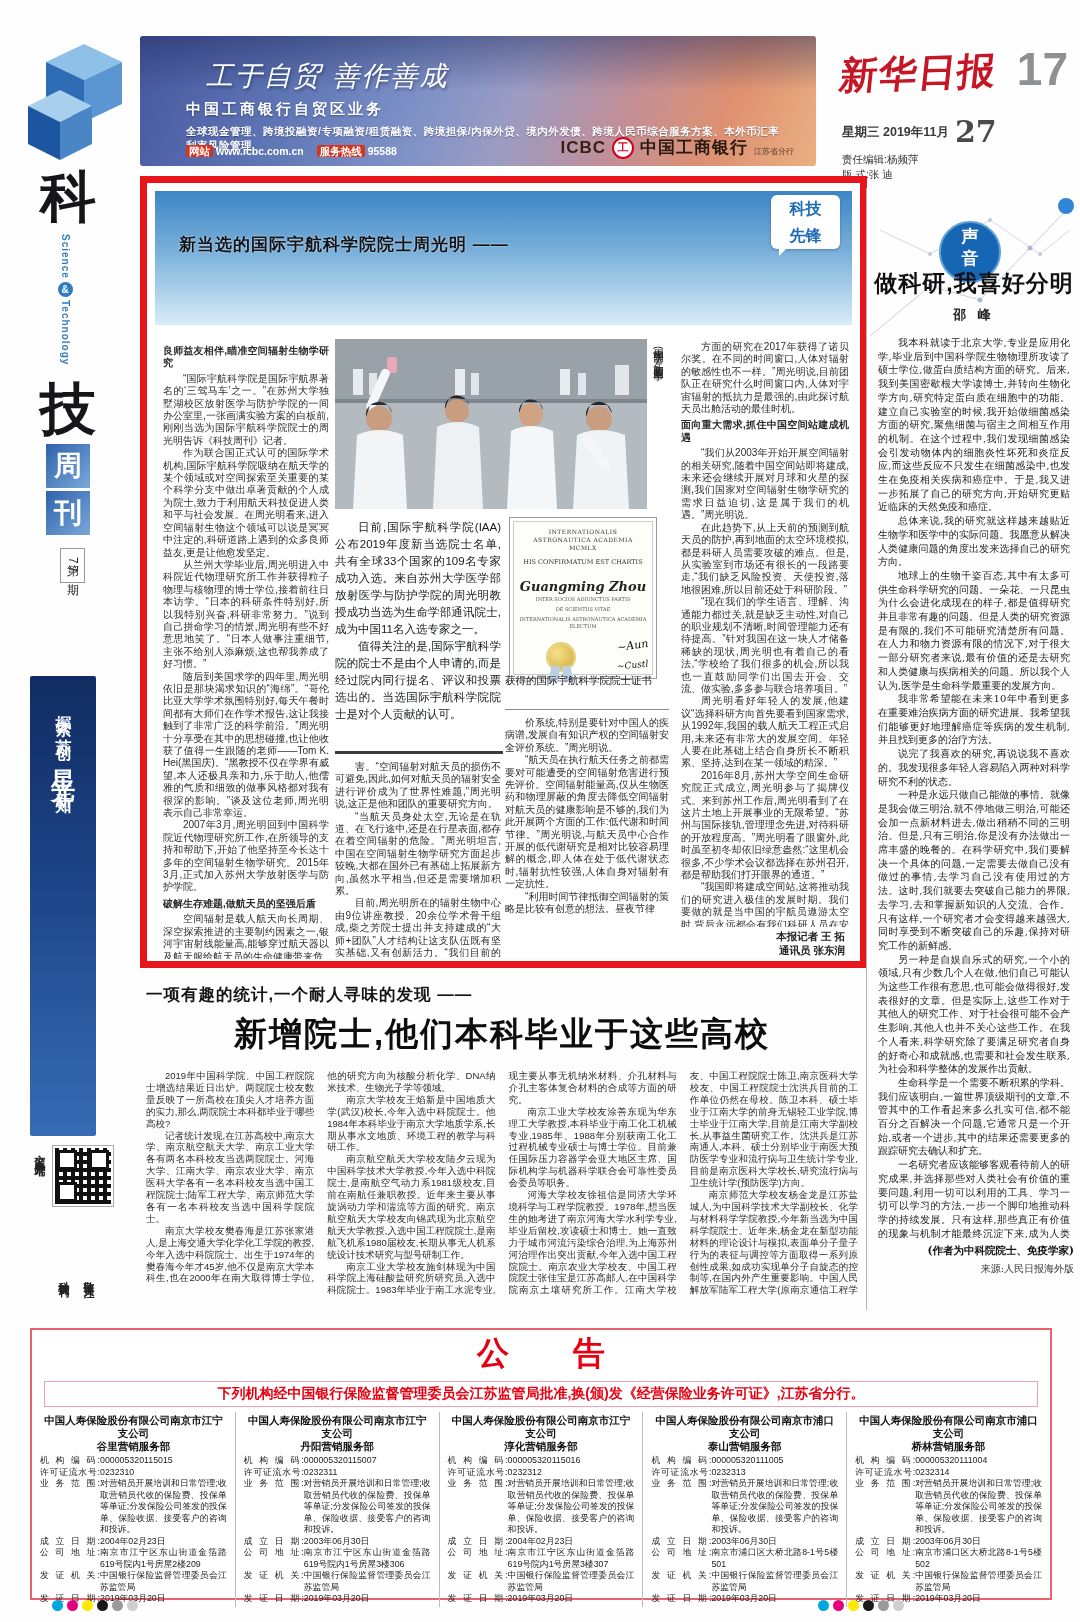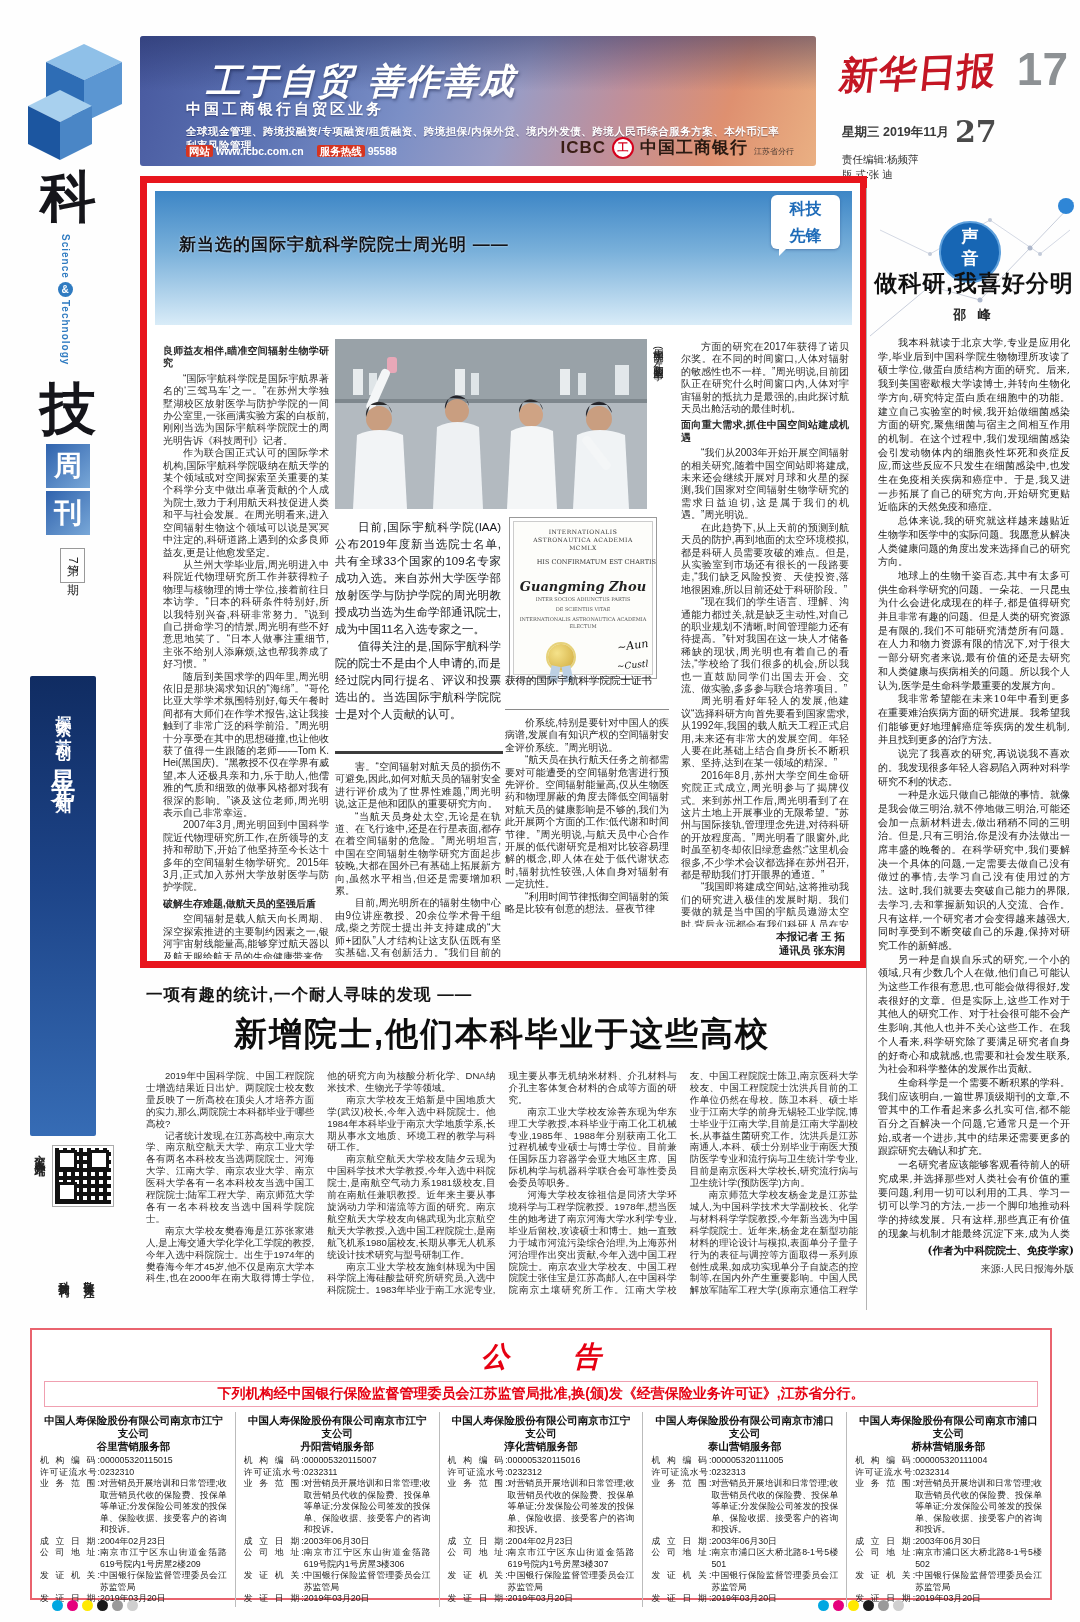--- a/index.html
+++ b/index.html
@@ -4,21 +4,21 @@
 <style>
   html,body{margin:0;padding:0;background:#e9e9e9;font-family:"Liberation Sans","DejaVu Sans",sans-serif;}
   .page{position:relative;width:1080px;height:1622px;margin:0 auto;background:#fefefe;overflow:hidden;}
   .abs{position:absolute;}
   p{margin:0;}
 
   
   .banner{position:absolute;left:140px;top:36px;width:676px;height:130px;border-radius:3px;overflow:hidden;
     background:linear-gradient(110deg,#47589e 0%,#5d74b4 22%,#7b8fc6 40%,#9a9cc4 55%,#c08f9a 70%,#de9070 85%,#eab083 100%);}
   .banner:before{content:"";position:absolute;left:0;top:0;right:0;height:55px;background:linear-gradient(180deg,rgba(30,40,90,.45),rgba(30,40,90,0));}
-  .banner .slogan{position:absolute;top:22px;color:#fff;font-family:"DejaVu Serif",serif;font-style:italic;font-weight:bold;font-size:35px;text-shadow:1px 2px 3px rgba(20,30,70,.5);letter-spacing:2px;white-space:nowrap;}
+  .banner .slogan{position:absolute;top:22px;color:#fff;font-family:"DejaVu Serif",serif;font-style:italic;font-weight:normal;font-size:27px;text-shadow:1px 2px 3px rgba(20,30,70,.5);letter-spacing:2px;white-space:nowrap;}
   .banner .slogan.l{left:66px;}
   .banner .slogan.r{left:372px;}
   .banner .ptitle{position:absolute;left:46px;top:64px;color:#fff;font-weight:bold;font-size:15px;letter-spacing:3px;text-shadow:0 1px 2px rgba(0,0,40,.4);}
   .banner .services{position:absolute;left:46px;top:89px;width:600px;color:#fff;font-weight:bold;font-size:10.5px;letter-spacing:.5px;text-shadow:0 1px 1px rgba(0,0,40,.4);}
   .banner .contact{position:absolute;left:46px;top:109px;color:#fff;font-size:10.5px;font-weight:bold;}
   .banner .chip{background:#d6341f;color:#fff;padding:0 3px;border-radius:2px;margin-right:3px;}
   .banner .logorow{position:absolute;right:22px;top:100px;display:flex;align-items:center;gap:6px;}
   .banner .icbc{font-weight:bold;font-size:17px;color:#3a1d14;letter-spacing:1px;}
   .banner .emblem{width:18px;height:18px;border-radius:50%;background:#fff;border:2px solid #d6001c;color:#d6001c;font-size:11px;font-weight:bold;display:flex;align-items:center;justify-content:center;}
   .banner .bank{font-weight:bold;font-size:17px;color:#2a1a12;letter-spacing:1px;}
@@ -63,21 +63,21 @@
   .ma-sub{font-size:13px;font-weight:bold;color:#111;line-height:16px;margin:4px 0 3px;text-align:left;text-indent:0 !important;}
   .col{position:absolute;overflow:hidden;}
   .photocap{position:absolute;writing-mode:vertical-rl;font-size:10px;color:#222;letter-spacing:1px;}
   .intro p{font-size:11.5px;line-height:17px;text-indent:2em;text-align:justify;color:#16181c;}
   .certcap{font-size:10.5px;line-height:14px;color:#111;}
   .bylines{position:absolute;right:4px;bottom:2px;background:#fff;text-align:right;font-size:10.5px;font-weight:bold;color:#222;line-height:14px;}
 
   
   .cert{position:absolute;background:#fdfdfa;border:1px solid #999;box-shadow:inset 0 0 0 3px #fff,inset 0 0 0 4px #ccc;text-align:center;font-family:"DejaVu Serif",serif;color:#333;padding-top:10px;}
   .cert .c1{font-size:6px;letter-spacing:.5px;line-height:8px;}
-  .cert .c2{font-size:6.5px;margin-top:6px;text-align:right;}
+  .cert .c2{font-size:6.5px;margin-top:6px;}
   .cert .cname{font-family:"DejaVu Serif",serif;font-style:italic;font-size:13px;margin-top:14px;color:#222;}
   .cert .c3{font-size:5px;line-height:7px;margin-top:3px;color:#555;}
   .seal{position:absolute;left:38px;bottom:8px;width:26px;height:26px;border-radius:50%;background:radial-gradient(circle at 35% 35%,#f5e28a,#cfa93a);box-shadow:0 0 0 2px #e6d27a;}
   .seal:before,.seal:after{content:"";position:absolute;top:22px;width:9px;height:16px;background:#bcd0e4;}
   .seal:before{left:2px;transform:rotate(12deg);} .seal:after{right:2px;transform:rotate(-12deg);}
   .sig{position:absolute;right:8px;bottom:26px;font-family:"DejaVu Serif",serif;font-style:italic;font-size:11px;color:#111;transform:rotate(-8deg);}
   .sig2{position:absolute;right:8px;bottom:8px;font-family:"DejaVu Serif",serif;font-style:italic;font-size:9px;color:#111;transform:rotate(-5deg);}
 
   
   .voice-divider{position:absolute;left:866px;top:188px;width:1px;height:1122px;background:#b3b3b3;}
@@ -91,21 +91,21 @@
 
   
   .mid{position:absolute;left:146px;top:984px;width:712px;height:332px;}
   .mid-kicker{font-size:16.5px;font-weight:bold;color:#141414;letter-spacing:1px;}
   .mid-headline{text-align:center;font-size:33px;font-weight:bold;color:#0d0d0d;margin-top:6px;letter-spacing:2px;}
   .mid-cols{margin-top:13px;height:238px;column-count:4;column-gap:13px;overflow:hidden;}
   .mid-cols p{font-size:9.5px;line-height:11.9px;text-indent:2em;text-align:justify;color:#2b2b2b;}
 
   
   .ann{position:absolute;left:30px;top:1328px;width:1018px;height:268px;border:2px solid #e9636e;background:#fff;}
-  .ann-title{text-align:center;font-size:28px;font-weight:bold;color:#e60012;letter-spacing:64px;text-indent:64px;margin-top:8px;font-style:italic;}
+  .ann-title{text-align:center;font-size:32px;font-weight:bold;color:#e60012;letter-spacing:64px;text-indent:64px;margin-top:2px;}
   .ann-notice{margin:5px 12px 0;border:1.5px solid #f0a0b0;color:#e60012;font-size:14px;font-weight:bold;text-align:center;padding:3px 0;}
   .companies{display:flex;margin-top:5px;}
   .company{flex:1;padding:2px 8px;border-left:1px solid #bbb;min-width:0;}
   .company:first-child{border-left:none;}
   .cname{text-align:center;font-weight:bold;font-size:10.5px;line-height:13px;color:#111;margin-bottom:2px;}
   .field{display:flex;font-size:8.8px;line-height:11.5px;color:#222;}
   .flabel{width:60px;flex:none;text-align:justify;text-align-last:justify;}
   .fvalue{flex:1;text-align:justify;}
 
   

